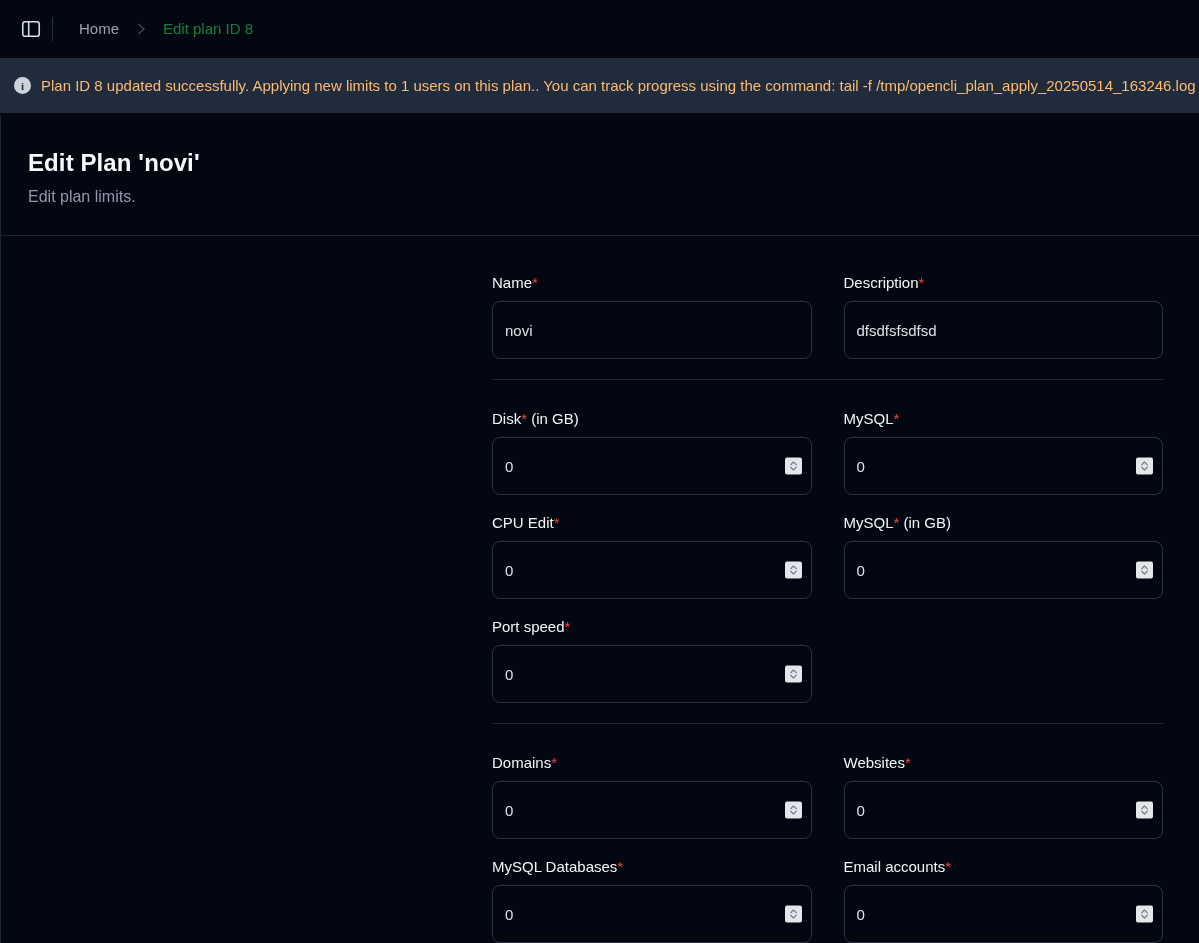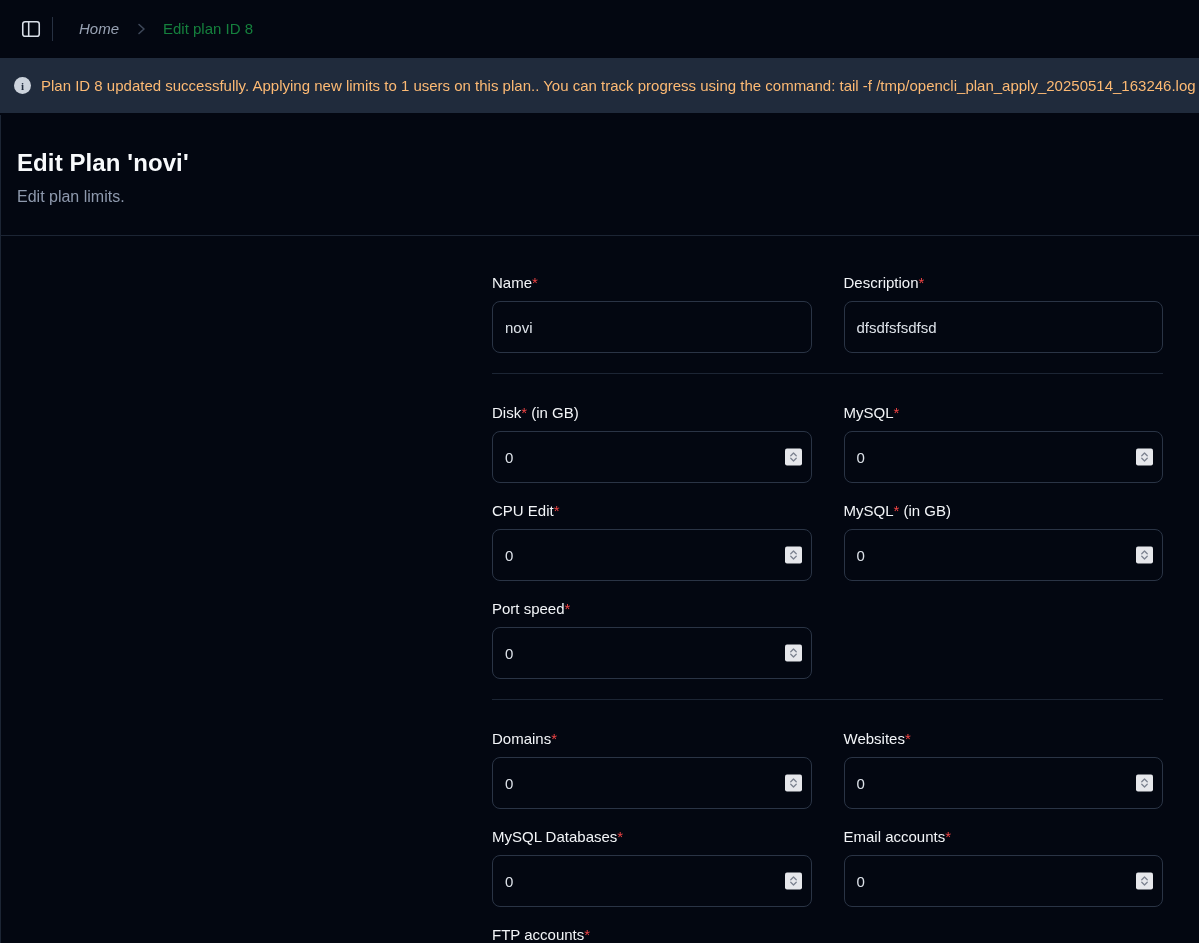--- a/index.html
+++ b/index.html
@@ -26,21 +26,21 @@
   .topbar-divider {
     width: 1px; height: 24px;
     background: #273142;
     margin: 0 12px 0 4px;
   }
   .breadcrumb {
     display: flex; align-items: center;
     margin-left: 14px;
     font-size: 15px;
   }
-  .crumb-muted { color: #98a2b3; font-style: italic; }
+  .crumb-muted { color: #98a2b3; }
   .crumb-sep { display: flex; align-items: center; margin: 0 14px; }
   .crumb-current { color: #15803d; }
 
   
   .alert {
     height: 55px;
     margin-top: 1px;
     background: #202b3c;
     display: flex; align-items: center;
     padding: 0 14px;
@@ -61,21 +61,21 @@
     white-space: nowrap;
   }
 
   
   .card {
     margin-top: 2px;
     border-left: 1px solid #1c2534;
     min-height: 830px;
   }
   .card-header {
-    padding: 32px 28px 29px 16px;
+    padding: 32px 28px 29px 27px;
     border-bottom: 1px solid #1c2534;
   }
   .page-title {
     font-size: 24px; font-weight: 700;
     color: #f8fafc;
     line-height: 32px;
     letter-spacing: 0.1px;
   }
   .page-subtitle {
     font-size: 16px;
@@ -99,21 +99,21 @@
     font-size: 15px;
     line-height: 16px;
     font-weight: 500;
     color: #f3f5f8;
     margin-bottom: 10px;
   }
   .req { color: #ef4444; }
   .input-wrap { position: relative; }
   .text-input {
     width: 100%;
-    height: 52px;
+    height: 58px;
     background: transparent;
     border: 1px solid #2a3445;
     border-radius: 8px;
     padding: 0 12px;
     font-size: 15px;
     font-family: "Liberation Sans", sans-serif;
     color: #dde2e9;
     outline: none;
   }
   .num .text-input { padding-right: 34px; }

